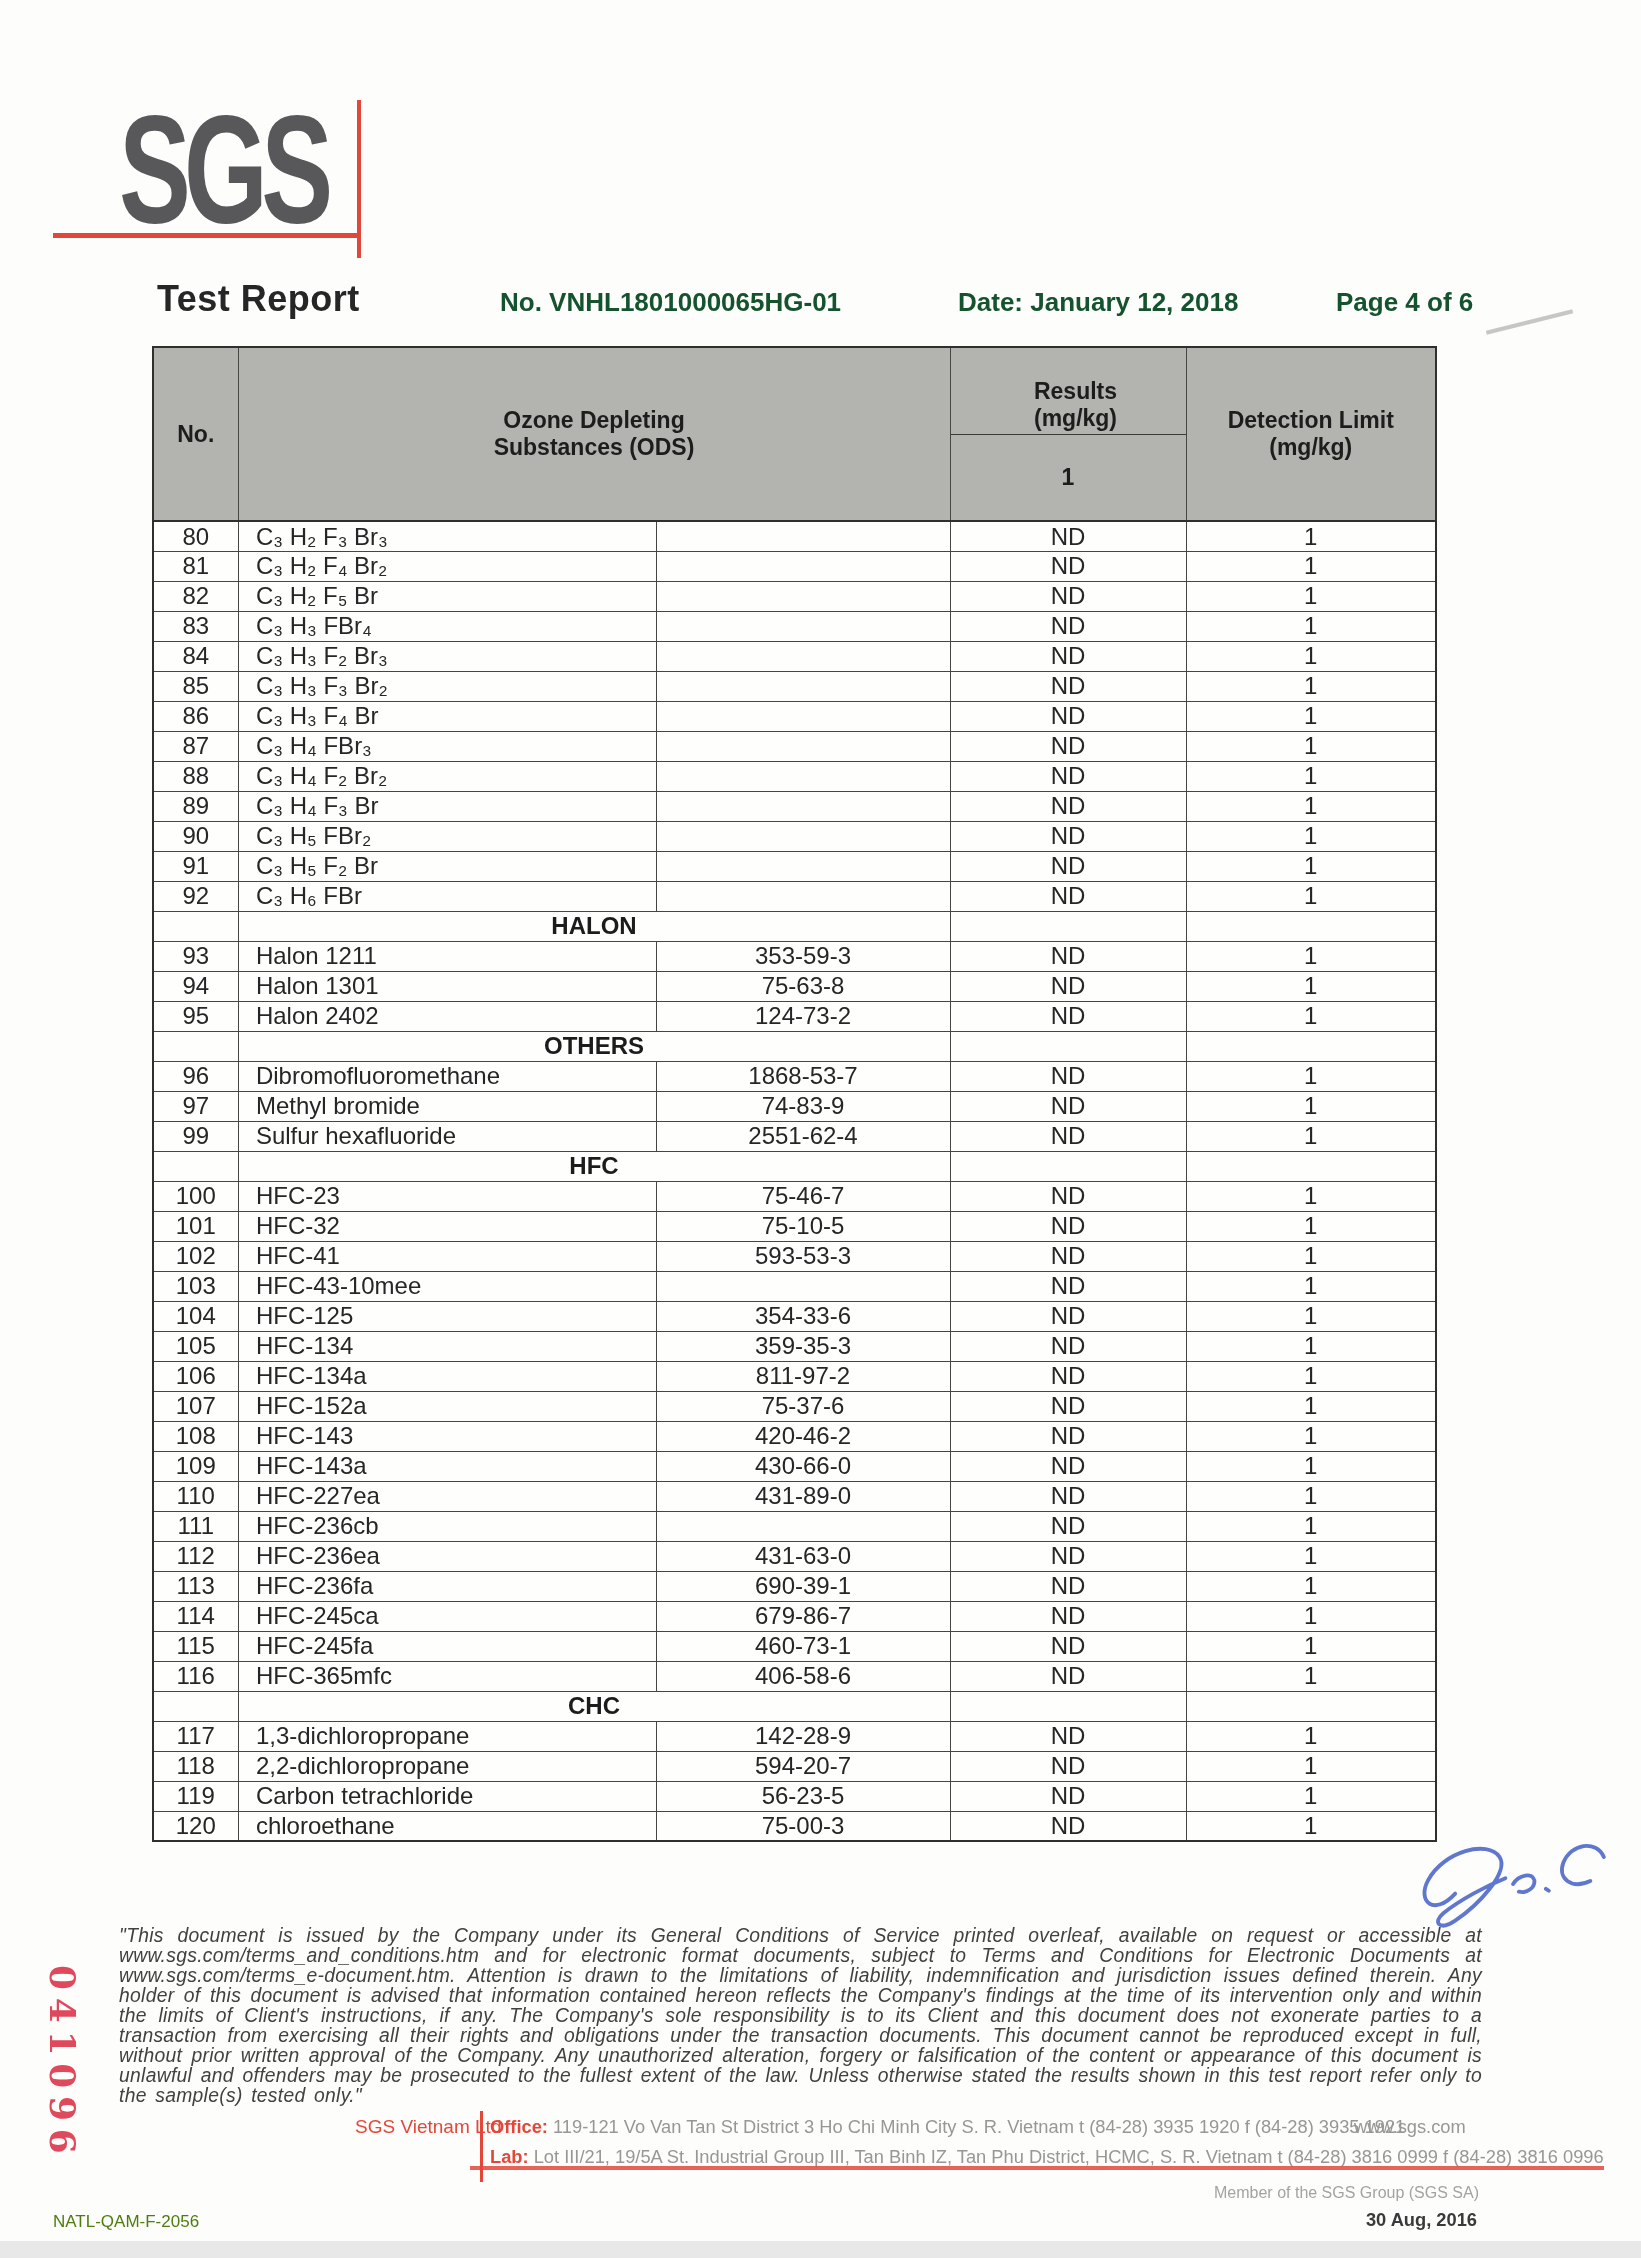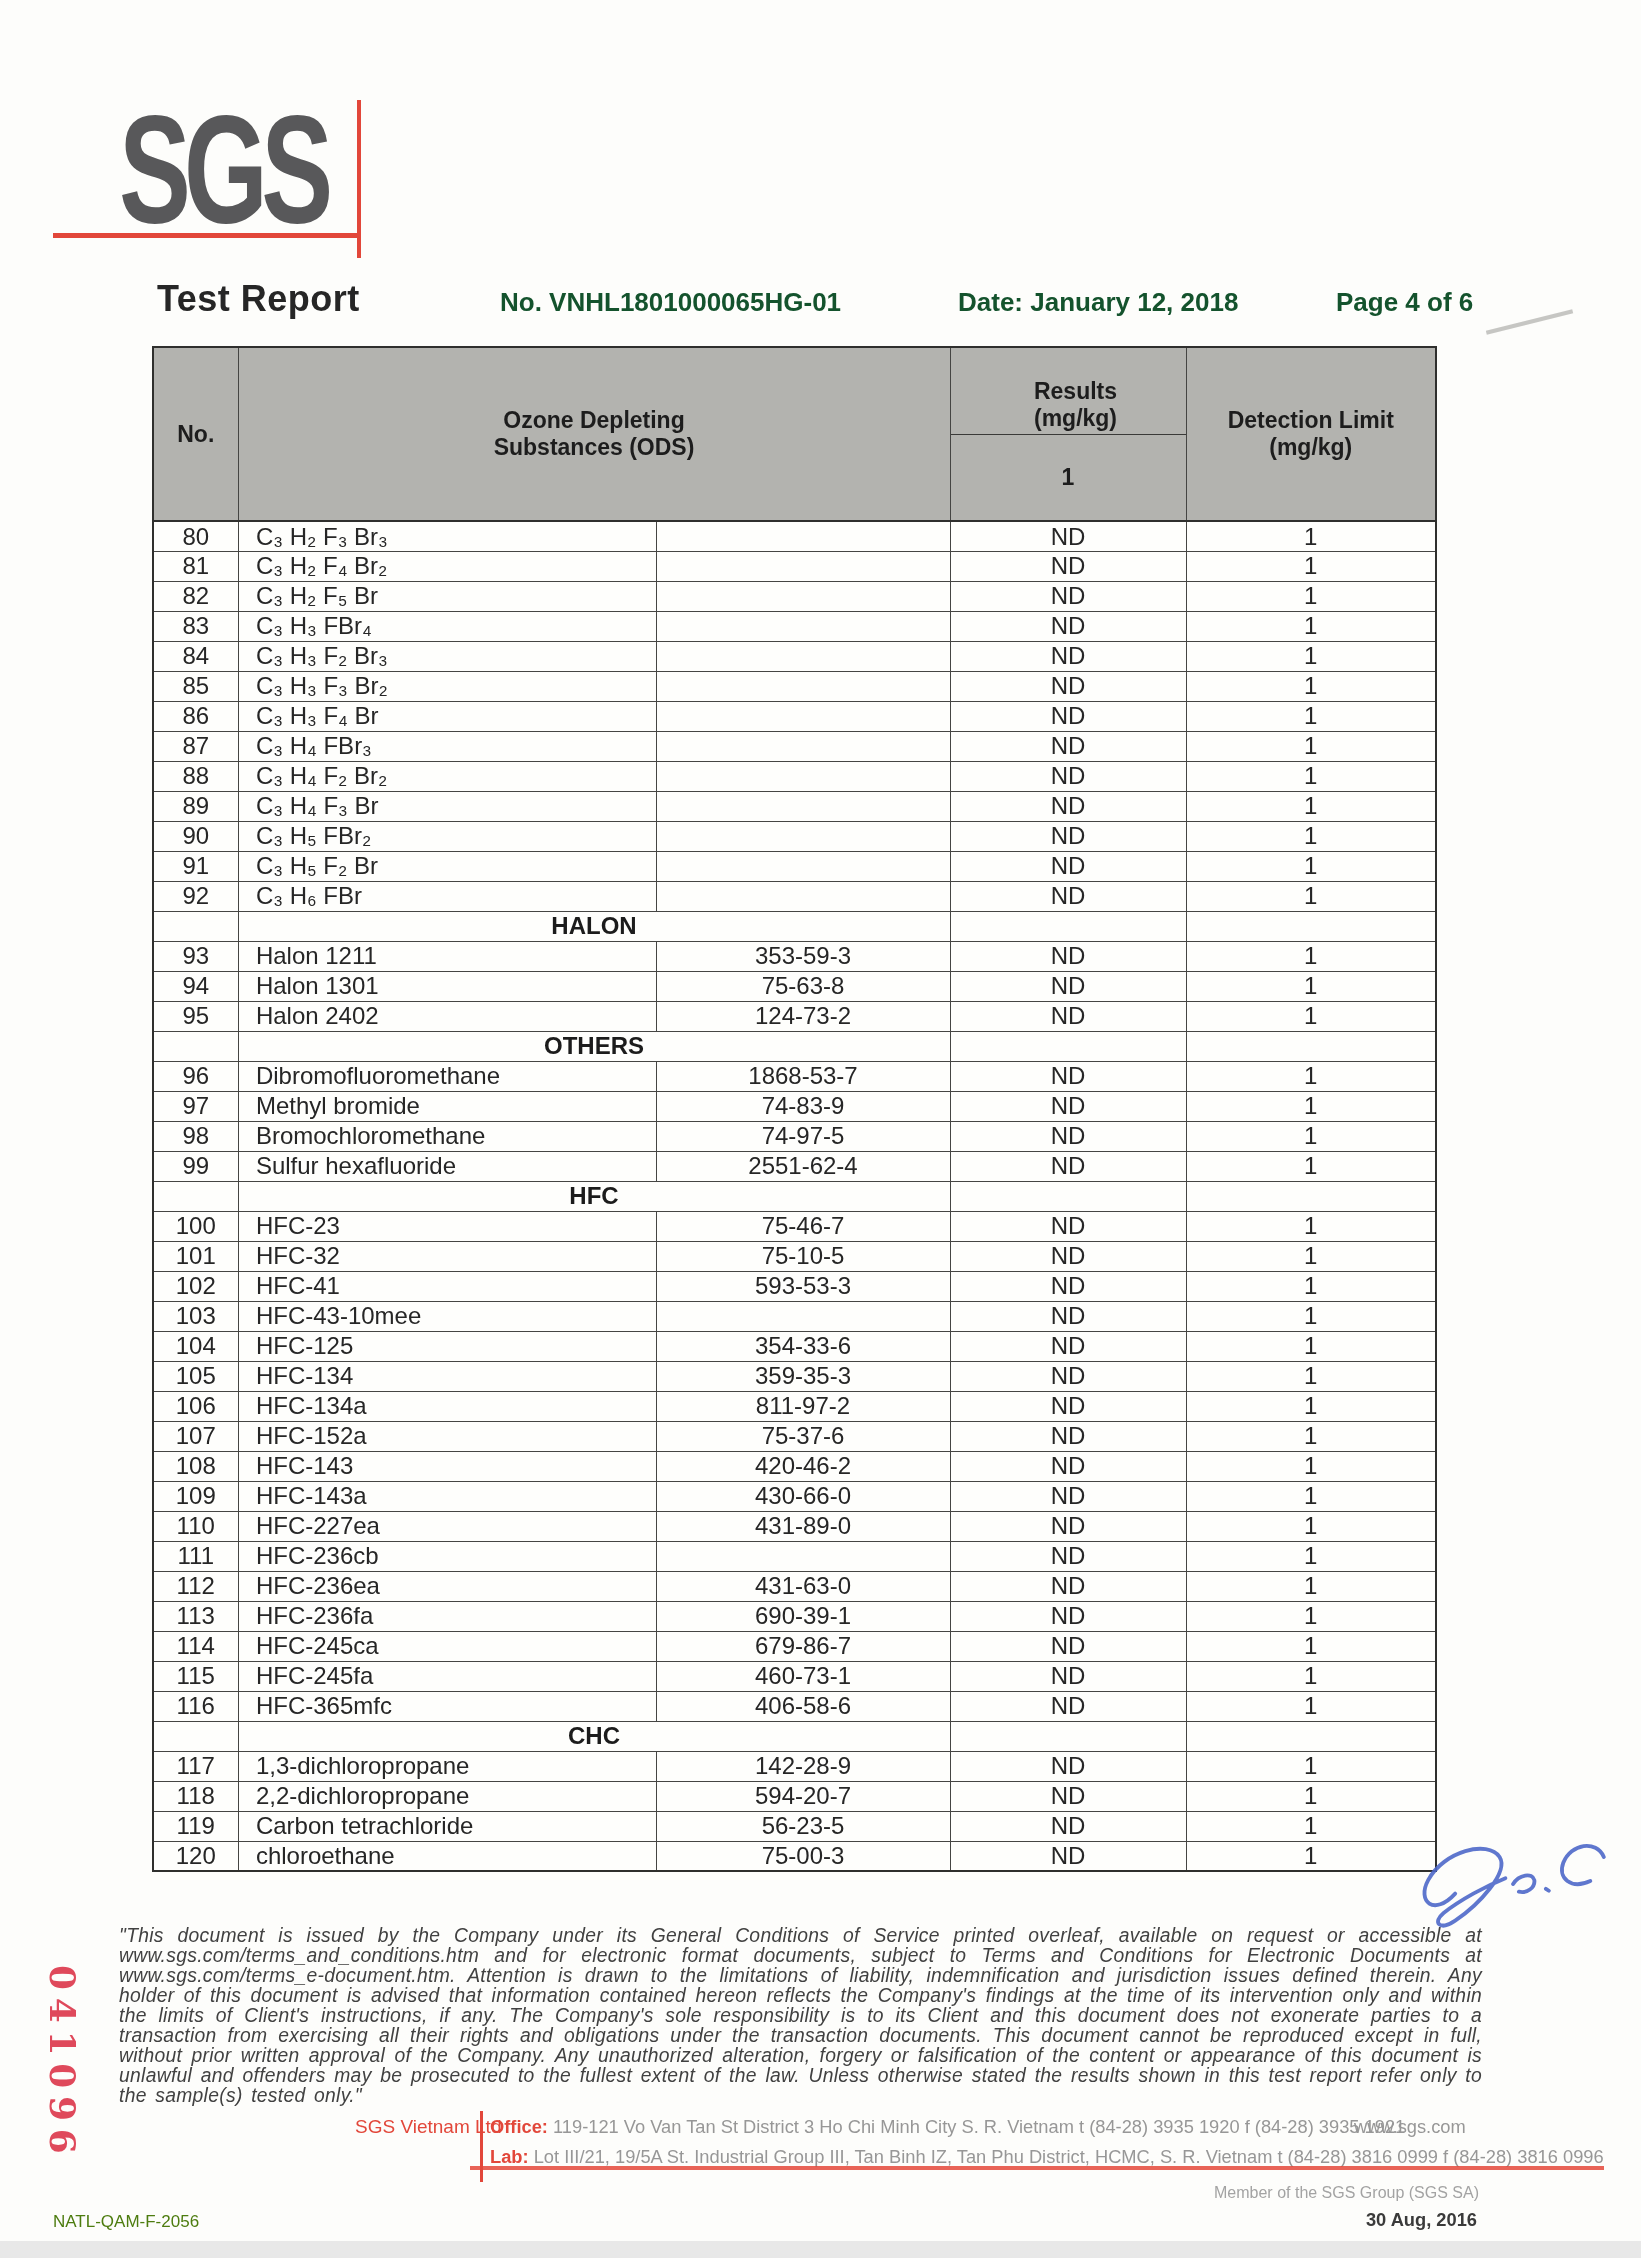--- a/index.html
+++ b/index.html
@@ -244,27 +244,20 @@
             <td class="c-lim">1</td>
           </tr>
           <tr>
             <td class="c-no">97</td>
             <td class="c-name">Methyl bromide</td>
             <td class="c-cas">74-83-9</td>
             <td class="c-res">ND</td>
             <td class="c-lim">1</td>
           </tr>
           <tr>
-            <td class="c-no">98</td>
-            <td class="c-name">Bromochloromethane</td>
-            <td class="c-cas">74-97-5</td>
-            <td class="c-res">ND</td>
-            <td class="c-lim">1</td>
-          </tr>
-          <tr>
             <td class="c-no">99</td>
             <td class="c-name">Sulfur hexafluoride</td>
             <td class="c-cas">2551-62-4</td>
             <td class="c-res">ND</td>
             <td class="c-lim">1</td>
           </tr>
           <tr class="section">
             <td class="c-no"></td>
             <td class="c-section" colspan="2">HFC</td>
             <td class="c-res"></td>

